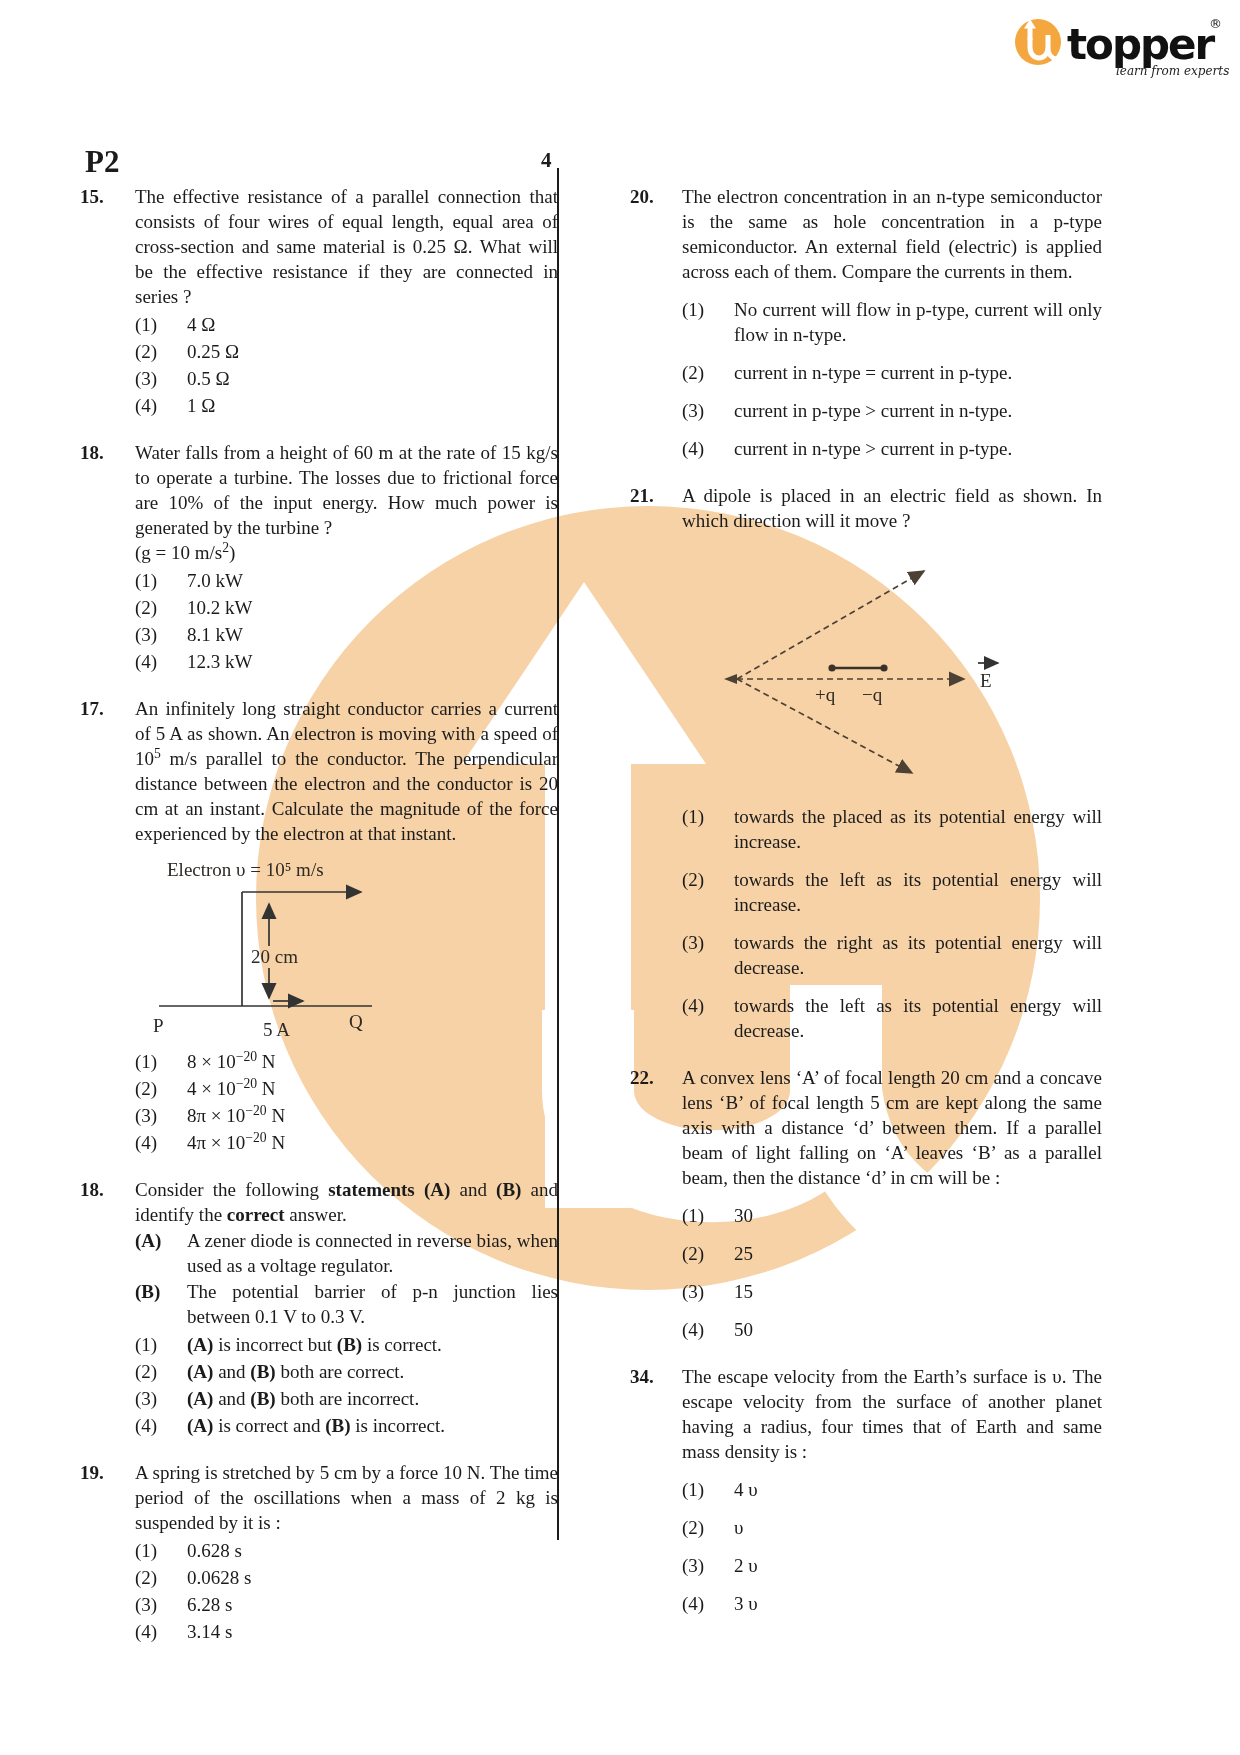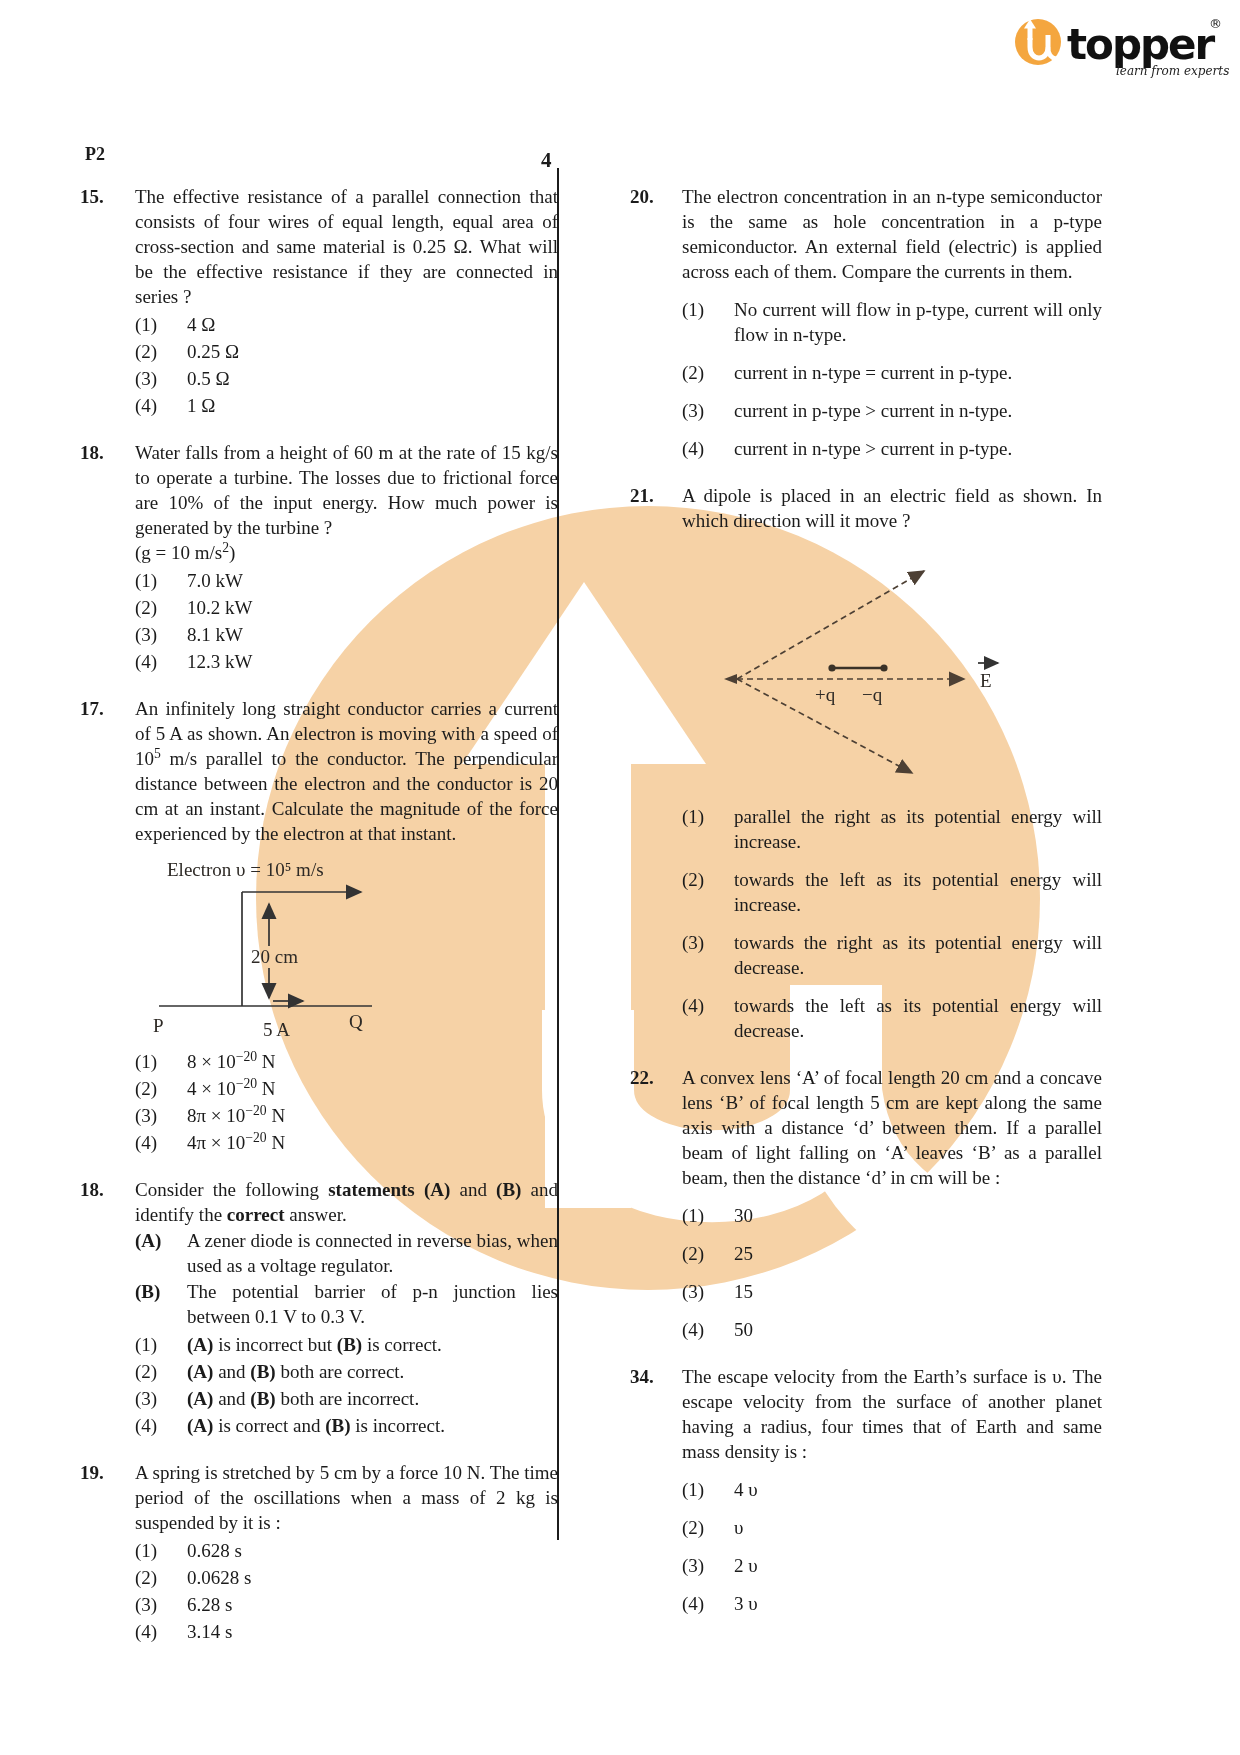--- a/index.html
+++ b/index.html
@@ -4,21 +4,21 @@
 <style>
   html,body{margin:0;padding:0;background:#e8e8e8;}
   .page{position:relative;width:1240px;height:1755px;background:#ffffff;overflow:hidden;
         font-family:"Liberation Serif","DejaVu Serif",serif;color:#1b1b1b;}
   .watermark{position:absolute;left:0;top:0;z-index:0;}
   .content{position:absolute;left:0;top:0;width:1052px;height:1755px;z-index:1;}
   .logo{position:absolute;left:1004px;top:6px;}
   .logo-name{font-family:"DejaVu Sans",sans-serif;font-weight:bold;font-size:42px;letter-spacing:-2px;fill:#111;}
   .logo-reg{font-family:"DejaVu Sans",sans-serif;font-size:13px;fill:#111;}
   .logo-tag{font-family:"DejaVu Serif",serif;font-style:italic;font-size:12px;fill:#222;}
-  .page-code{position:absolute;left:85px;top:144px;font-weight:bold;font-size:18px;}
+  .page-code{position:absolute;left:85px;top:144px;font-weight:bold;font-size:31px;}
   .page-num{position:absolute;left:541px;top:148px;font-weight:bold;font-size:21px;}
   .divider{position:absolute;left:557px;top:168px;width:2px;height:1372px;background:#1c1c1c;}
   .cols{position:absolute;left:80px;top:184px;width:1120px;display:flex;font-size:19px;line-height:25px;}
   .col-left{width:478px;}
   .col-right{width:472px;margin-left:72px;}
   .q{display:flex;margin-bottom:22px;}
   .qnum{width:55px;flex:none;font-weight:bold;}
   .col-right .qnum{width:52px;}
   .qbody{flex:1;min-width:0;}
   .qtext{margin:0;text-align:justify;}
@@ -276,21 +276,21 @@
                 <circle cx="172" cy="129" r="3.6" fill="#3a3228"></circle>
               </g>
               <text class="dia-label" x="103" y="162" fill="#5c4833">+q</text>
               <text class="dia-label" x="150" y="162" fill="#5c4833">−q</text>
               <text class="dia-label" x="268" y="148" font-size="21">E</text>
               <line x1="266" y1="124" x2="286" y2="124" stroke="#222222" stroke-width="1.6" marker-end="url(#ah17)"></line>
             </svg>
             <div class="opts">
               <div class="opt">
                   <span class="olabel">(1)</span>
-                  <span class="otext">parallel the right as its potential energy will increase.</span>
+                  <span class="otext">towards the placed as its potential energy will increase.</span>
                 </div>
               <div class="opt">
                   <span class="olabel">(2)</span>
                   <span class="otext">towards the left as its potential energy will increase.</span>
                 </div>
               <div class="opt">
                   <span class="olabel">(3)</span>
                   <span class="otext">towards the right as its potential energy will decrease.</span>
                 </div>
               <div class="opt">

